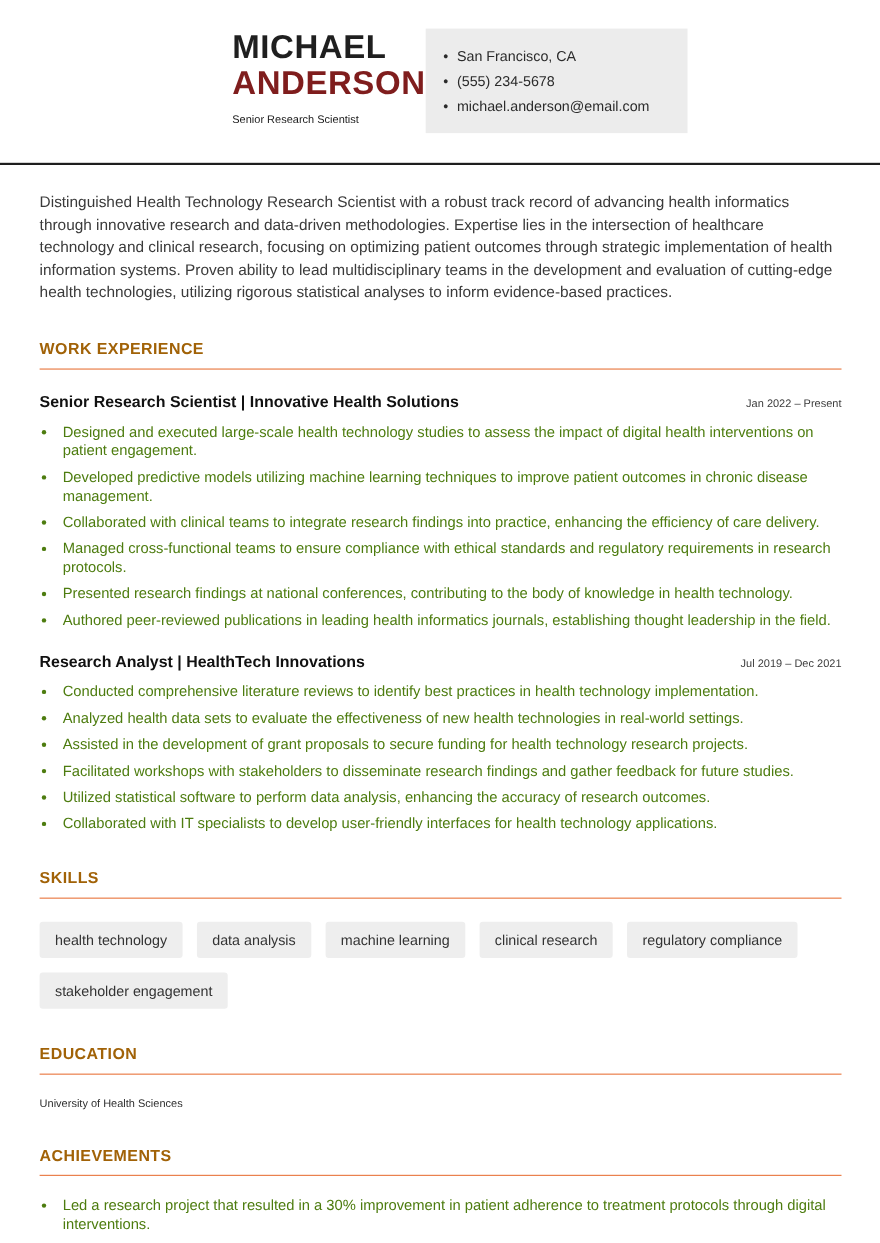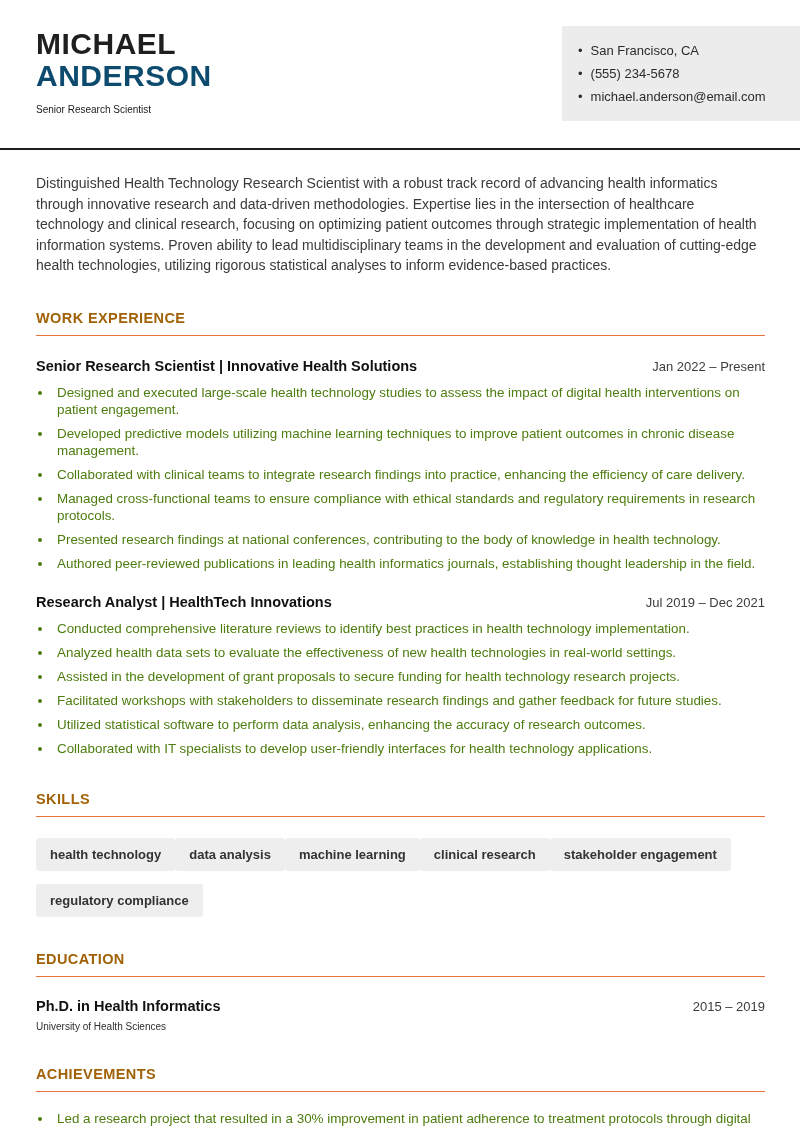--- a/index.html
+++ b/index.html
@@ -7,33 +7,33 @@
   body {
     width: 800px;
     min-height: 1130px;
     font-family: "Liberation Sans", sans-serif;
     color: #2e2e2e;
   }
 
   
   .header {
     display: flex;
-    justify-content: space-between;
+    justify-content: center;
     align-items: flex-start;
     padding: 26px 0 0 36px;
   }
   .name-block { padding-top: 2px; }
   .name-line {
     font-size: 30px;
     font-weight: bold;
     letter-spacing: 0.5px;
     line-height: 1.05;
     color: #1f1f1f;
   }
-  .name-line.accent { color: #0c4a6e; }
+  .name-line.accent { color: #7f1d1d; }
   .header-job-title {
     margin-top: 13px;
     font-size: 10px;
     color: #1a1a1a;
   }
   .contact-card {
     background: #ececec;
     width: 238px;
     padding: 13px 16px 13px 16px;
     font-size: 13px;
@@ -80,21 +80,21 @@
     display: flex;
     justify-content: space-between;
     align-items: baseline;
   }
   .job-title, .degree-title {
     font-size: 14.5px;
     font-weight: bold;
     color: #111111;
   }
   .dates {
-    font-size: 13px;
+    font-size: 10px;
     color: #3c3c3c;
     white-space: nowrap;
   }
 
   ul.bullets {
     margin-top: 10px;
     list-style: disc outside;
     padding-left: 17px;
   }
   ul.bullets li {
@@ -102,23 +102,22 @@
     line-height: 17px;
     color: #4d7c0f;
     padding-left: 4px;
     margin-bottom: 7px;
   }
 
   .tags {
     margin-top: 21px;
     display: flex;
     flex-wrap: wrap;
-    gap: 0;
+    gap: 13px;
     row-gap: 13px;
-    font-weight: bold;
   }
   .tag {
     background: #eeeeee;
     color: #333333;
     font-size: 13px;
     padding: 9px 14px;
     border-radius: 3px;
   }
 
   .education-block { margin-top: 21px; }
@@ -197,32 +196,28 @@
       </div>
     </section>
 
     <section class="section">
       <h2 class="section-title">SKILLS</h2>
       <div class="tags">
         <span class="tag">health technology</span>
         <span class="tag">data analysis</span>
         <span class="tag">machine learning</span>
         <span class="tag">clinical research</span>
+        <span class="tag">regulatory compliance</span>
         <span class="tag">stakeholder engagement</span>
-        <span class="tag">regulatory compliance</span>
       </div>
     </section>
 
     <section class="section">
       <h2 class="section-title">EDUCATION</h2>
       <div class="education-block">
-        <div class="row-between">
-          <div class="degree-title">Ph.D. in Health Informatics</div>
-          <div class="dates">2015 – 2019</div>
-        </div>
         <div class="school-name">University of Health Sciences</div>
       </div>
     </section>
 
     <section class="section">
       <h2 class="section-title">ACHIEVEMENTS</h2>
       <ul class="bullets loose">
         <li>Led a research project that resulted in a 30% improvement in patient adherence to treatment protocols through digital interventions.</li>
 
       </ul>

